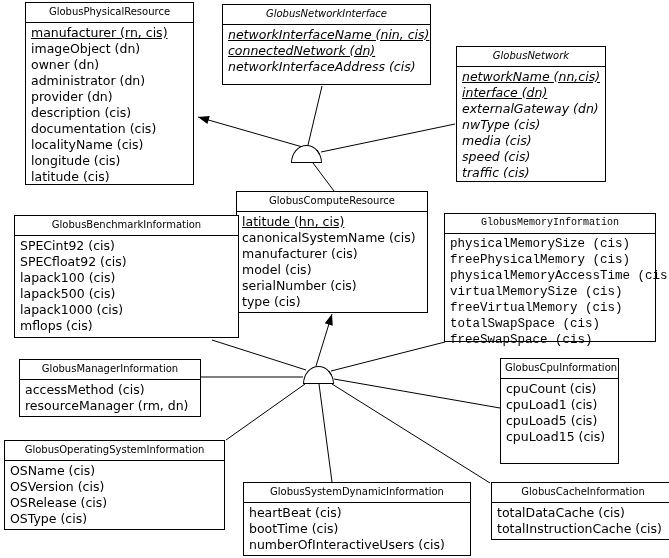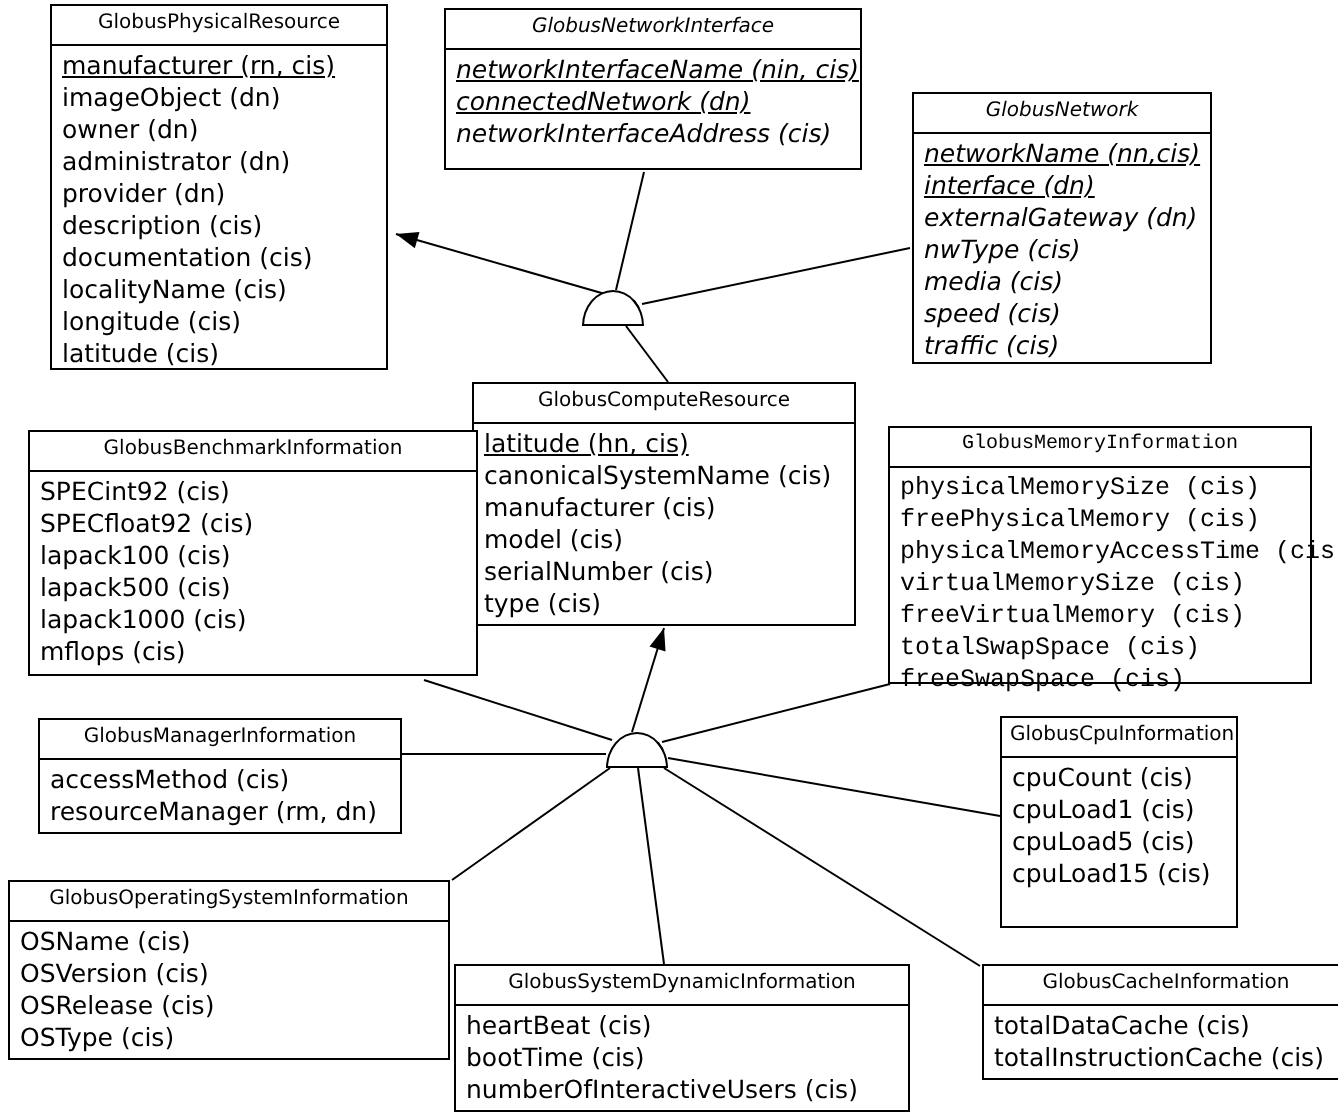--- a/index.html
+++ b/index.html
@@ -169,21 +169,21 @@
       </div>
       <div class="uml-class" style="left: 4px; top: 440px; width: 221px; height: 90px;">
         <div class="uml-title">GlobusOperatingSystemInformation</div>
         <div class="uml-attrs">
           <div class="uml-attr">OSName (cis)</div>
           <div class="uml-attr">OSVersion (cis)</div>
           <div class="uml-attr">OSRelease (cis)</div>
           <div class="uml-attr">OSType (cis)</div>
         </div>
       </div>
-      <div class="uml-class" style="left: 227px; top: 482px; width: 228px; height: 74px;">
+      <div class="uml-class" style="left: 243px; top: 482px; width: 228px; height: 74px;">
         <div class="uml-title">GlobusSystemDynamicInformation</div>
         <div class="uml-attrs">
           <div class="uml-attr">heartBeat (cis)</div>
           <div class="uml-attr">bootTime (cis)</div>
           <div class="uml-attr">numberOfInteractiveUsers (cis)</div>
         </div>
       </div>
       <div class="uml-class" style="left: 491px; top: 482px; width: 184px; height: 58px;">
         <div class="uml-title">GlobusCacheInformation</div>
         <div class="uml-attrs">

